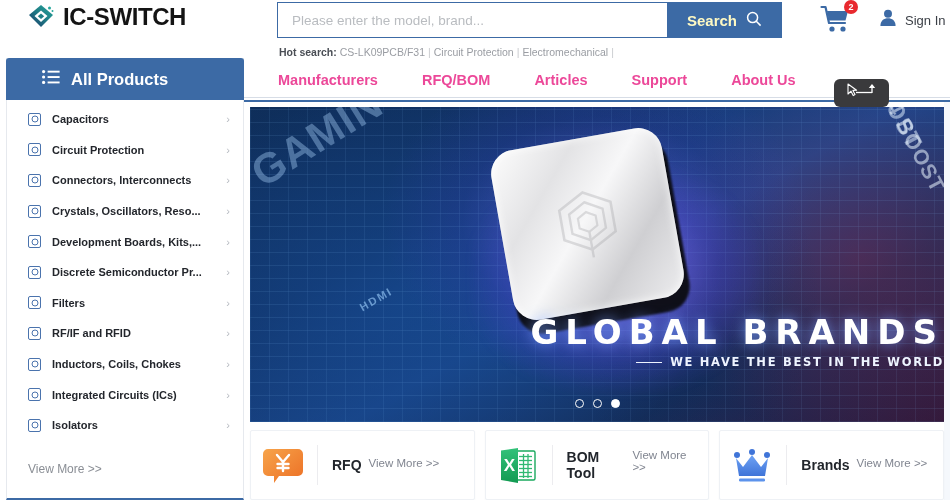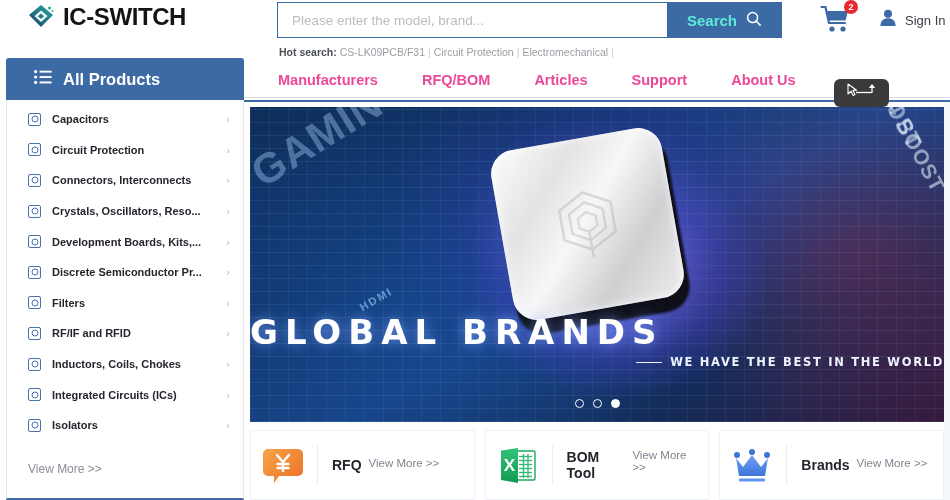--- a/index.html
+++ b/index.html
@@ -17,21 +17,21 @@
   .logo-wrap { position:absolute; left:26px; top:2px; display:flex; align-items:center; gap:7px; }
   .logo-mark { width:30px; height:30px; position:relative; }
   .logo-text { font-size:24px; font-weight:bold; color:#141414; letter-spacing:-0.4px; }
 
   .search-box { position:absolute; left:277px; top:2px; width:390px; height:36px;
     border:1px solid #3c6aa5; border-right:none; background:#fff; display:flex; align-items:center; }
   .search-input { border:none; outline:none; width:100%; height:100%; padding:0 14px;
     font-size:13.5px; color:#333; font-family:"Liberation Sans", sans-serif; background:transparent; }
   .search-input::placeholder { color:#b9bcc0; }
   .search-btn { position:absolute; left:667px; top:2px; width:115px; height:36px;
-    background:#3c6aa5; color:#5eead4; border:none; cursor:pointer;
+    background:#3c6aa5; color:#fef9c3; border:none; cursor:pointer;
     display:flex; align-items:center; justify-content:center; gap:9px;
     font-size:15px; font-weight:bold; font-family:"Liberation Sans", sans-serif; }
 
   .hot-search { position:absolute; left:279px; top:46px; font-size:10.5px; color:#8d9097;
     display:flex; align-items:center; gap:3px; white-space:nowrap; }
   .hot-search .hs-label { color:#4a4e55; font-weight:bold; }
   .hot-search .hs-link { color:#9a9da3; cursor:pointer; }
   .hot-search .hs-sep { color:#c8cace; }
 
   .cart { position:absolute; left:820px; top:4px; width:34px; height:32px; cursor:pointer; }
@@ -52,21 +52,21 @@
   
   .drag-tip { position:absolute; left:834px; top:79px; width:55px; height:28px;
     background:#3a3a3c; border-radius:6px; display:flex; align-items:center; justify-content:center; }
 
   
   .sidebar { position:absolute; left:6px; top:58px; width:238px; height:442px;
     background:#ffffff; border:1px solid #e6e9ee; border-top:none;
     border-bottom:2px solid #3c6aa5; }
   .sidebar-head { position:absolute; left:6px; top:58px; width:238px; height:42px;
     background:#3c6aa5; border-radius:3px 3px 0 0; display:flex; align-items:center;
-    gap:11px; padding-left:28px; cursor:pointer; }
+    gap:11px; padding-left:36px; cursor:pointer; }
   .sidebar-head-text { color:#fff; font-size:16.5px; font-weight:bold; }
   .cat-list { position:absolute; left:6px; top:100px; width:238px; padding-top:4px; }
   .cat-item { height:30.6px; display:flex; align-items:center; padding:0 14px 0 22px; cursor:pointer; }
   .cat-icon { width:13px; height:13px; flex:0 0 13px; border:1.6px solid #4a73ad; border-radius:2px;
     position:relative; margin-right:11px; }
   .cat-icon::after { content:""; position:absolute; left:50%; top:50%; transform:translate(-50%,-50%);
     width:5px; height:5px; border:1.4px solid #4a73ad; border-radius:50%; }
   .cat-label { font-size:11px; font-weight:bold; color:#23262c; white-space:nowrap;
     overflow:hidden; text-overflow:ellipsis; flex:1; }
   .cat-arrow { font-size:11px; color:#b6bac1; margin-left:6px; }
@@ -98,21 +98,21 @@
   .wm-hdmi { left:108px; top:186px; font-size:11px; transform:rotate(-30deg); color:rgba(160,210,255,0.6); letter-spacing:2px; }
 
   .chip-shadow { position:absolute; left:255px; top:42px; width:175px; height:175px;
     background:#0a0a0c; border-radius:26px; transform:rotate(-10deg); filter:blur(1px); opacity:0.92; }
   .chip { position:absolute; left:251px; top:31px; width:173px; height:172px; border-radius:24px;
     transform:rotate(-10deg);
     background:linear-gradient(130deg, #fdfdfd 0%, #e3e3e5 28%, #f7f7f8 48%, #cfcfd2 72%, #eeeef0 100%);
     box-shadow: inset 0 0 10px rgba(255,255,255,0.9); }
   .chip-logo { position:absolute; left:50%; top:52%; transform:translate(-50%,-50%); opacity:0.30; }
 
-  .hero-title { position:absolute; left:0; right:0; top:205px; text-align:left;
+  .hero-title { position:absolute; left:0; right:0; top:205px; text-align:right;
     font-size:34px; font-weight:bold; color:#ffffff; letter-spacing:7px;
     font-family:"DejaVu Sans", sans-serif; text-shadow:0 0 14px rgba(120,160,255,0.8); }
   .hero-sub { position:absolute; left:0; right:0; top:248px; text-align:right;
     font-size:11.5px; font-weight:bold; color:#eef4ff; letter-spacing:1.7px;
     font-family:"DejaVu Sans", sans-serif;padding-left:33px; }
   .hero-sub .dash { display:inline-block; width:26px; height:1.6px; background:#eef4ff;
     vertical-align:middle; margin-right:8px; }
 
   .dots { position:absolute; left:0; right:0; top:292px; display:flex; justify-content:center; gap:9px; }
   .dot { width:9px; height:9px; border-radius:50%; border:1.4px solid #ffffff; cursor:pointer; }

